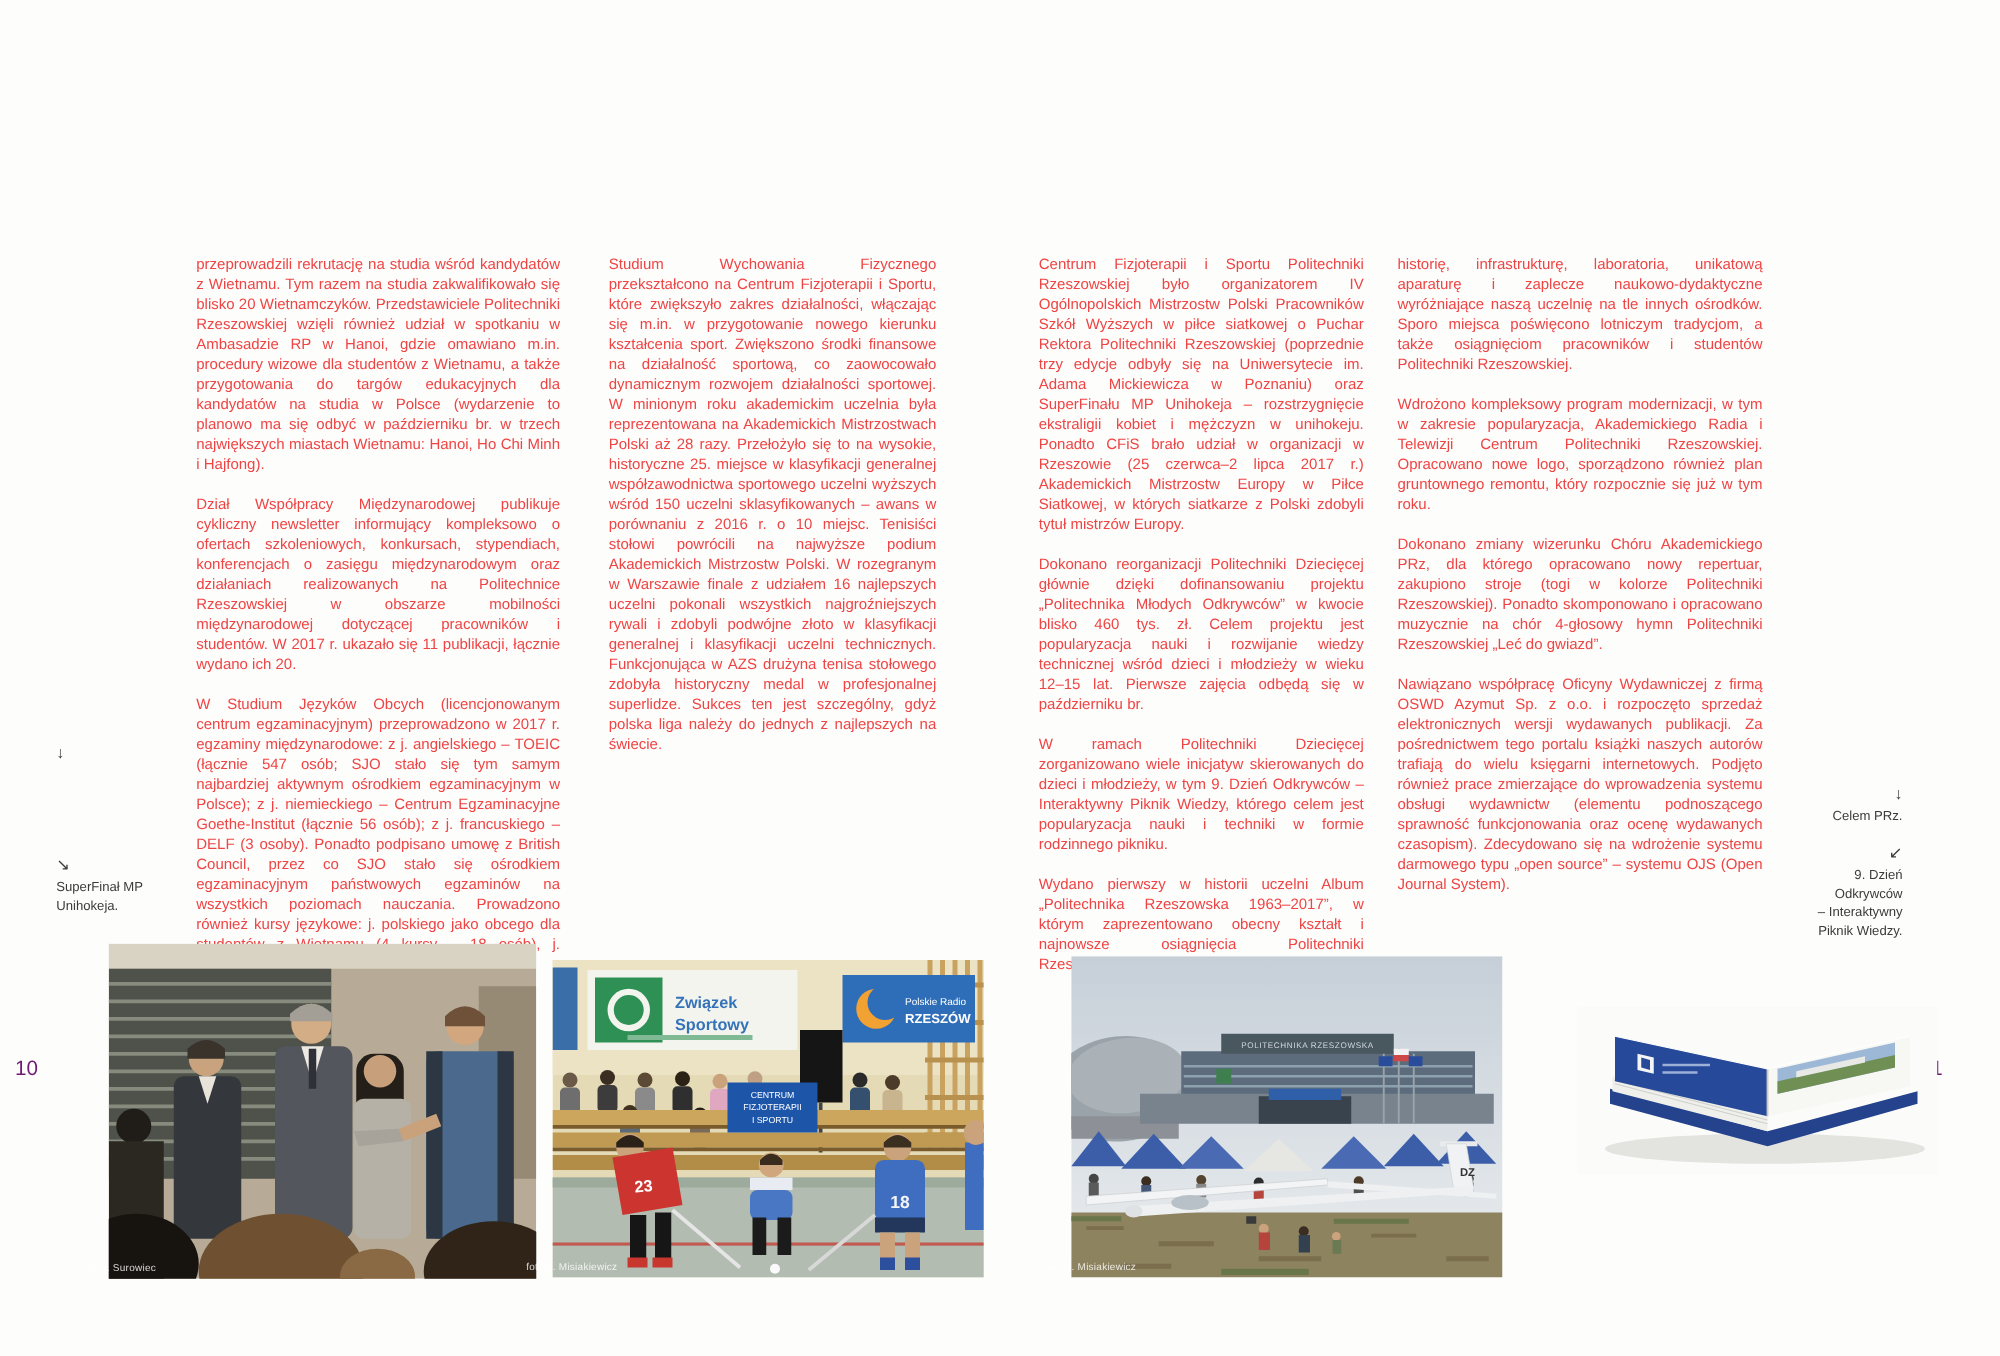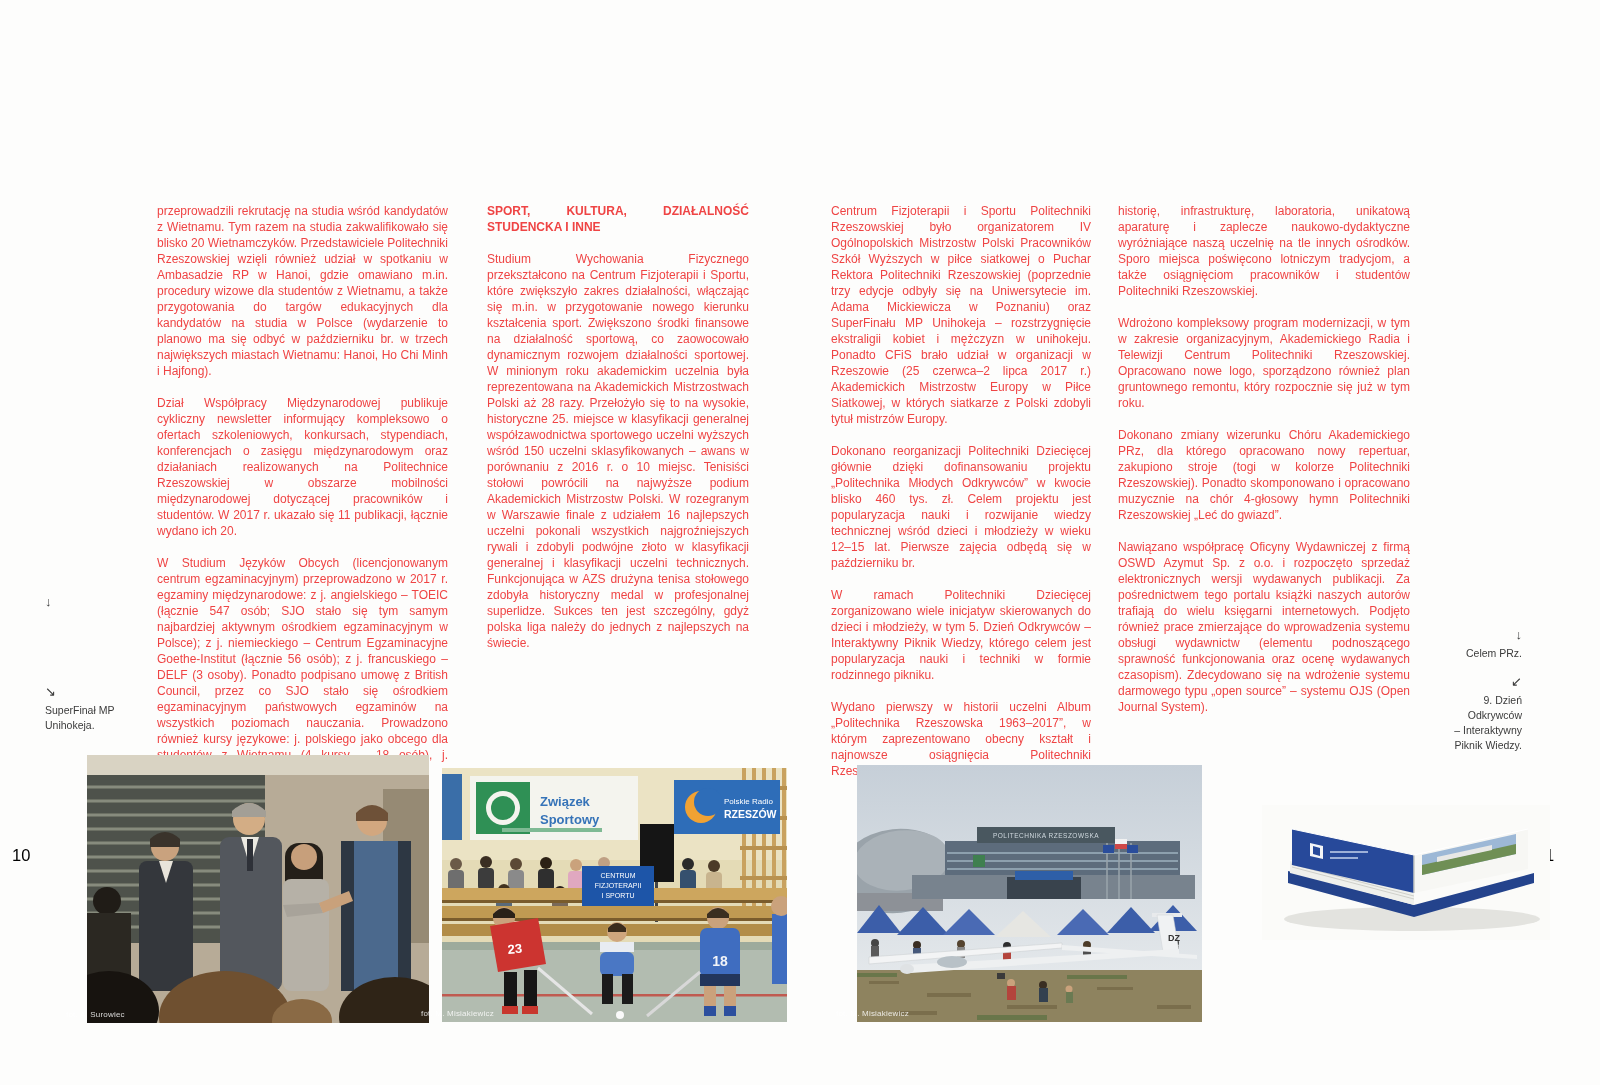--- a/index.html
+++ b/index.html
@@ -6,54 +6,53 @@
   .spread{position:relative;width:1600px;height:1085px;background:#fdfdfc;overflow:hidden;
           font-family:"Liberation Sans",sans-serif;color:#1d1d1b;}
   .col{position:absolute;top:203px;font-size:12px;line-height:16px;text-align:justify;color:#ef4444;}
   .col p{margin:0 0 16px 0;}
   .col p:last-child{margin-bottom:0;}
   p.heading{font-weight:700;}
   .cap{position:absolute;font-size:10.5px;line-height:15px;color:#3b3b3b;}
   .cap .arr{font-size:13px;line-height:14px;margin-bottom:4px;color:#3b3b3b;}
   .cap.right{text-align:right;}
   .cap-text{white-space:pre-line;}
-  .pageno{position:absolute;font-size:16.5px;color:#000000;}
+  .pageno{position:absolute;font-size:16.5px;color:#701a75;}
   .photo{position:absolute;padding-left:27px;}
   .photo svg{display:block;}
   .credit{position:absolute;left:6px;bottom:4px;font-size:8px;letter-spacing:.2px;color:rgba(255,255,255,.82);}
 </style>
 </head>
 <body>
 
 <div class="spread">
 
   <div class="pageno" style="left:12px;top:846px;">10</div>
   <div class="pageno" style="left:1537px;top:846px;">11</div>
 
   <div class="col" style="left:157px;width:291px;">
     <p>przeprowadzili rekrutację na studia wśród kandydatów z Wietnamu. Tym razem na studia zakwalifikowało się blisko 20 Wietnamczyków. Przedstawiciele Politechniki Rzeszowskiej wzięli również udział w spotkaniu w Ambasadzie RP w Hanoi, gdzie omawiano m.in. procedury wizowe dla studentów z Wietnamu, a także przygotowania do targów edukacyjnych dla kandydatów na studia w Polsce (wydarzenie to planowo ma się odbyć w październiku br. w trzech największych miastach Wietnamu: Hanoi, Ho Chi Minh i Hajfong).</p>
     <p>Dział Współpracy Międzynarodowej publikuje cykliczny newsletter informujący kompleksowo o ofertach szkoleniowych, konkursach, stypendiach, konferencjach o zasięgu międzynarodowym oraz działaniach realizowanych na Politechnice Rzeszowskiej w obszarze mobilności międzynarodowej dotyczącej pracowników i studentów. W 2017 r. ukazało się 11 publikacji, łącznie wydano ich 20.</p>
     <p>W Studium Języków Obcych (licencjonowanym centrum egzaminacyjnym) przeprowadzono w 2017 r. egzaminy międzynarodowe: z j. angielskiego – TOEIC (łącznie 547 osób; SJO stało się tym samym najbardziej aktywnym ośrodkiem egzaminacyjnym w Polsce); z j. niemieckiego – Centrum Egzaminacyjne Goethe-Institut (łącznie 56 osób); z j. francuskiego – DELF (3 osoby). Ponadto podpisano umowę z British Council, przez co SJO stało się ośrodkiem egzaminacyjnym państwowych egzaminów na wszystkich poziomach nauczania. Prowadzono również kursy językowe: j. polskiego jako obcego dla studentów z Wietnamu (4 kursy – 18 osób), j. polskiego jako obcego dla studentów</p>
   </div>
 
   <div class="col" style="left:487px;width:262px;">
-    <p class="heading">SPORT, KULTURA, DZIAŁALNOŚĆ STUDENCKA I INNE</p>
     <p>Studium Wychowania Fizycznego przekształcono na Centrum Fizjoterapii i Sportu, które zwiększyło zakres działalności, włączając się m.in. w przygotowanie nowego kierunku kształcenia sport. Zwiększono środki finansowe na działalność sportową, co zaowocowało dynamicznym rozwojem działalności sportowej. W minionym roku akademickim uczelnia była reprezentowana na Akademickich Mistrzostwach Polski aż 28 razy. Przełożyło się to na wysokie, historyczne 25. miejsce w klasyfikacji generalnej współzawodnictwa sportowego uczelni wyższych wśród 150 uczelni sklasyfikowanych – awans w porównaniu z 2016 r. o 10 miejsc. Tenisiści stołowi powrócili na najwyższe podium Akademickich Mistrzostw Polski. W rozegranym w Warszawie finale z udziałem 16 najlepszych uczelni pokonali wszystkich najgroźniejszych rywali i zdobyli podwójne złoto w klasyfikacji generalnej i klasyfikacji uczelni technicznych. Funkcjonująca w AZS drużyna tenisa stołowego zdobyła historyczny medal w profesjonalnej superlidze. Sukces ten jest szczególny, gdyż polska liga należy do jednych z najlepszych na świecie.</p>
   </div>
 
   <div class="col" style="left:831px;width:260px;">
     <p>Centrum Fizjoterapii i Sportu Politechniki Rzeszowskiej było organizatorem IV Ogólnopolskich Mistrzostw Polski Pracowników Szkół Wyższych w piłce siatkowej o Puchar Rektora Politechniki Rzeszowskiej (poprzednie trzy edycje odbyły się na Uniwersytecie im. Adama Mickiewicza w Poznaniu) oraz SuperFinału MP Unihokeja – rozstrzygnięcie ekstraligii kobiet i mężczyzn w unihokeju. Ponadto CFiS brało udział w organizacji w Rzeszowie (25 czerwca–2 lipca 2017 r.) Akademickich Mistrzostw Europy w Piłce Siatkowej, w których siatkarze z Polski zdobyli tytuł mistrzów Europy.</p>
     <p>Dokonano reorganizacji Politechniki Dziecięcej głównie dzięki dofinansowaniu projektu „Politechnika Młodych Odkrywców” w kwocie blisko 460 tys. zł. Celem projektu jest popularyzacja nauki i rozwijanie wiedzy technicznej wśród dzieci i młodzieży w wieku 12–15 lat. Pierwsze zajęcia odbędą się w październiku br.</p>
-    <p>W ramach Politechniki Dziecięcej zorganizowano wiele inicjatyw skierowanych do dzieci i młodzieży, w tym 5. Dzień Odkrywców – Interaktywny Piknik Wiedzy, którego celem jest popularyzacja nauki i techniki w formie rodzinnego pikniku.</p>
+    <p>W ramach Politechniki Dziecięcej zorganizowano wiele inicjatyw skierowanych do dzieci i młodzieży, w tym 9. Dzień Odkrywców – Interaktywny Piknik Wiedzy, którego celem jest popularyzacja nauki i techniki w formie rodzinnego pikniku.</p>
     <p>Wydano pierwszy w historii uczelni Album „Politechnika Rzeszowska 1963–2017”, w którym zaprezentowano obecny kształt i najnowsze osiągnięcia Politechniki Rzeszowskiej, jej</p>
   </div>
 
   <div class="col" style="left:1118px;width:292px;">
     <p>historię, infrastrukturę, laboratoria, unikatową aparaturę i zaplecze naukowo-dydaktyczne wyróżniające naszą uczelnię na tle innych ośrodków. Sporo miejsca poświęcono lotniczym tradycjom, a także osiągnięciom pracowników i studentów Politechniki Rzeszowskiej.</p>
-    <p>Wdrożono kompleksowy program modernizacji, w tym w zakresie organizacyjnym, Akademickiego Radia i Telewizji Centrum Politechniki Rzeszowskiej. Opracowano nowe logo, sporządzono również plan gruntownego remontu, który rozpocznie się już w tym roku.</p>
+    <p>Wdrożono kompleksowy program modernizacji, w tym w zakresie popularyzacja, Akademickiego Radia i Telewizji Centrum Politechniki Rzeszowskiej. Opracowano nowe logo, sporządzono również plan gruntownego remontu, który rozpocznie się już w tym roku.</p>
     <p>Dokonano zmiany wizerunku Chóru Akademickiego PRz, dla którego opracowano nowy repertuar, zakupiono stroje (togi w kolorze Politechniki Rzeszowskiej). Ponadto skomponowano i opracowano muzycznie na chór 4-głosowy hymn Politechniki Rzeszowskiej „Leć do gwiazd”.</p>
     <p>Nawiązano współpracę Oficyny Wydawniczej z firmą OSWD Azymut Sp. z o.o. i rozpoczęto sprzedaż elektronicznych wersji wydawanych publikacji. Za pośrednictwem tego portalu książki naszych autorów trafiają do wielu księgarni internetowych. Podjęto również prace zmierzające do wprowadzenia systemu obsługi wydawnictw (elementu podnoszącego sprawność funkcjonowania oraz ocenę wydawanych czasopism). Zdecydowano się na wdrożenie systemu darmowego typu „open source” – systemu OJS (Open Journal System).</p>
   </div>
 
   <div class="cap" style="left:45px;top:595px;width:115px;">
     <div class="arr">↓</div>
   </div>
   <div class="cap" style="left:45px;top:685px;width:115px;">
     <div class="arr">↘</div>
     <div class="cap-text">SuperFinał MP

